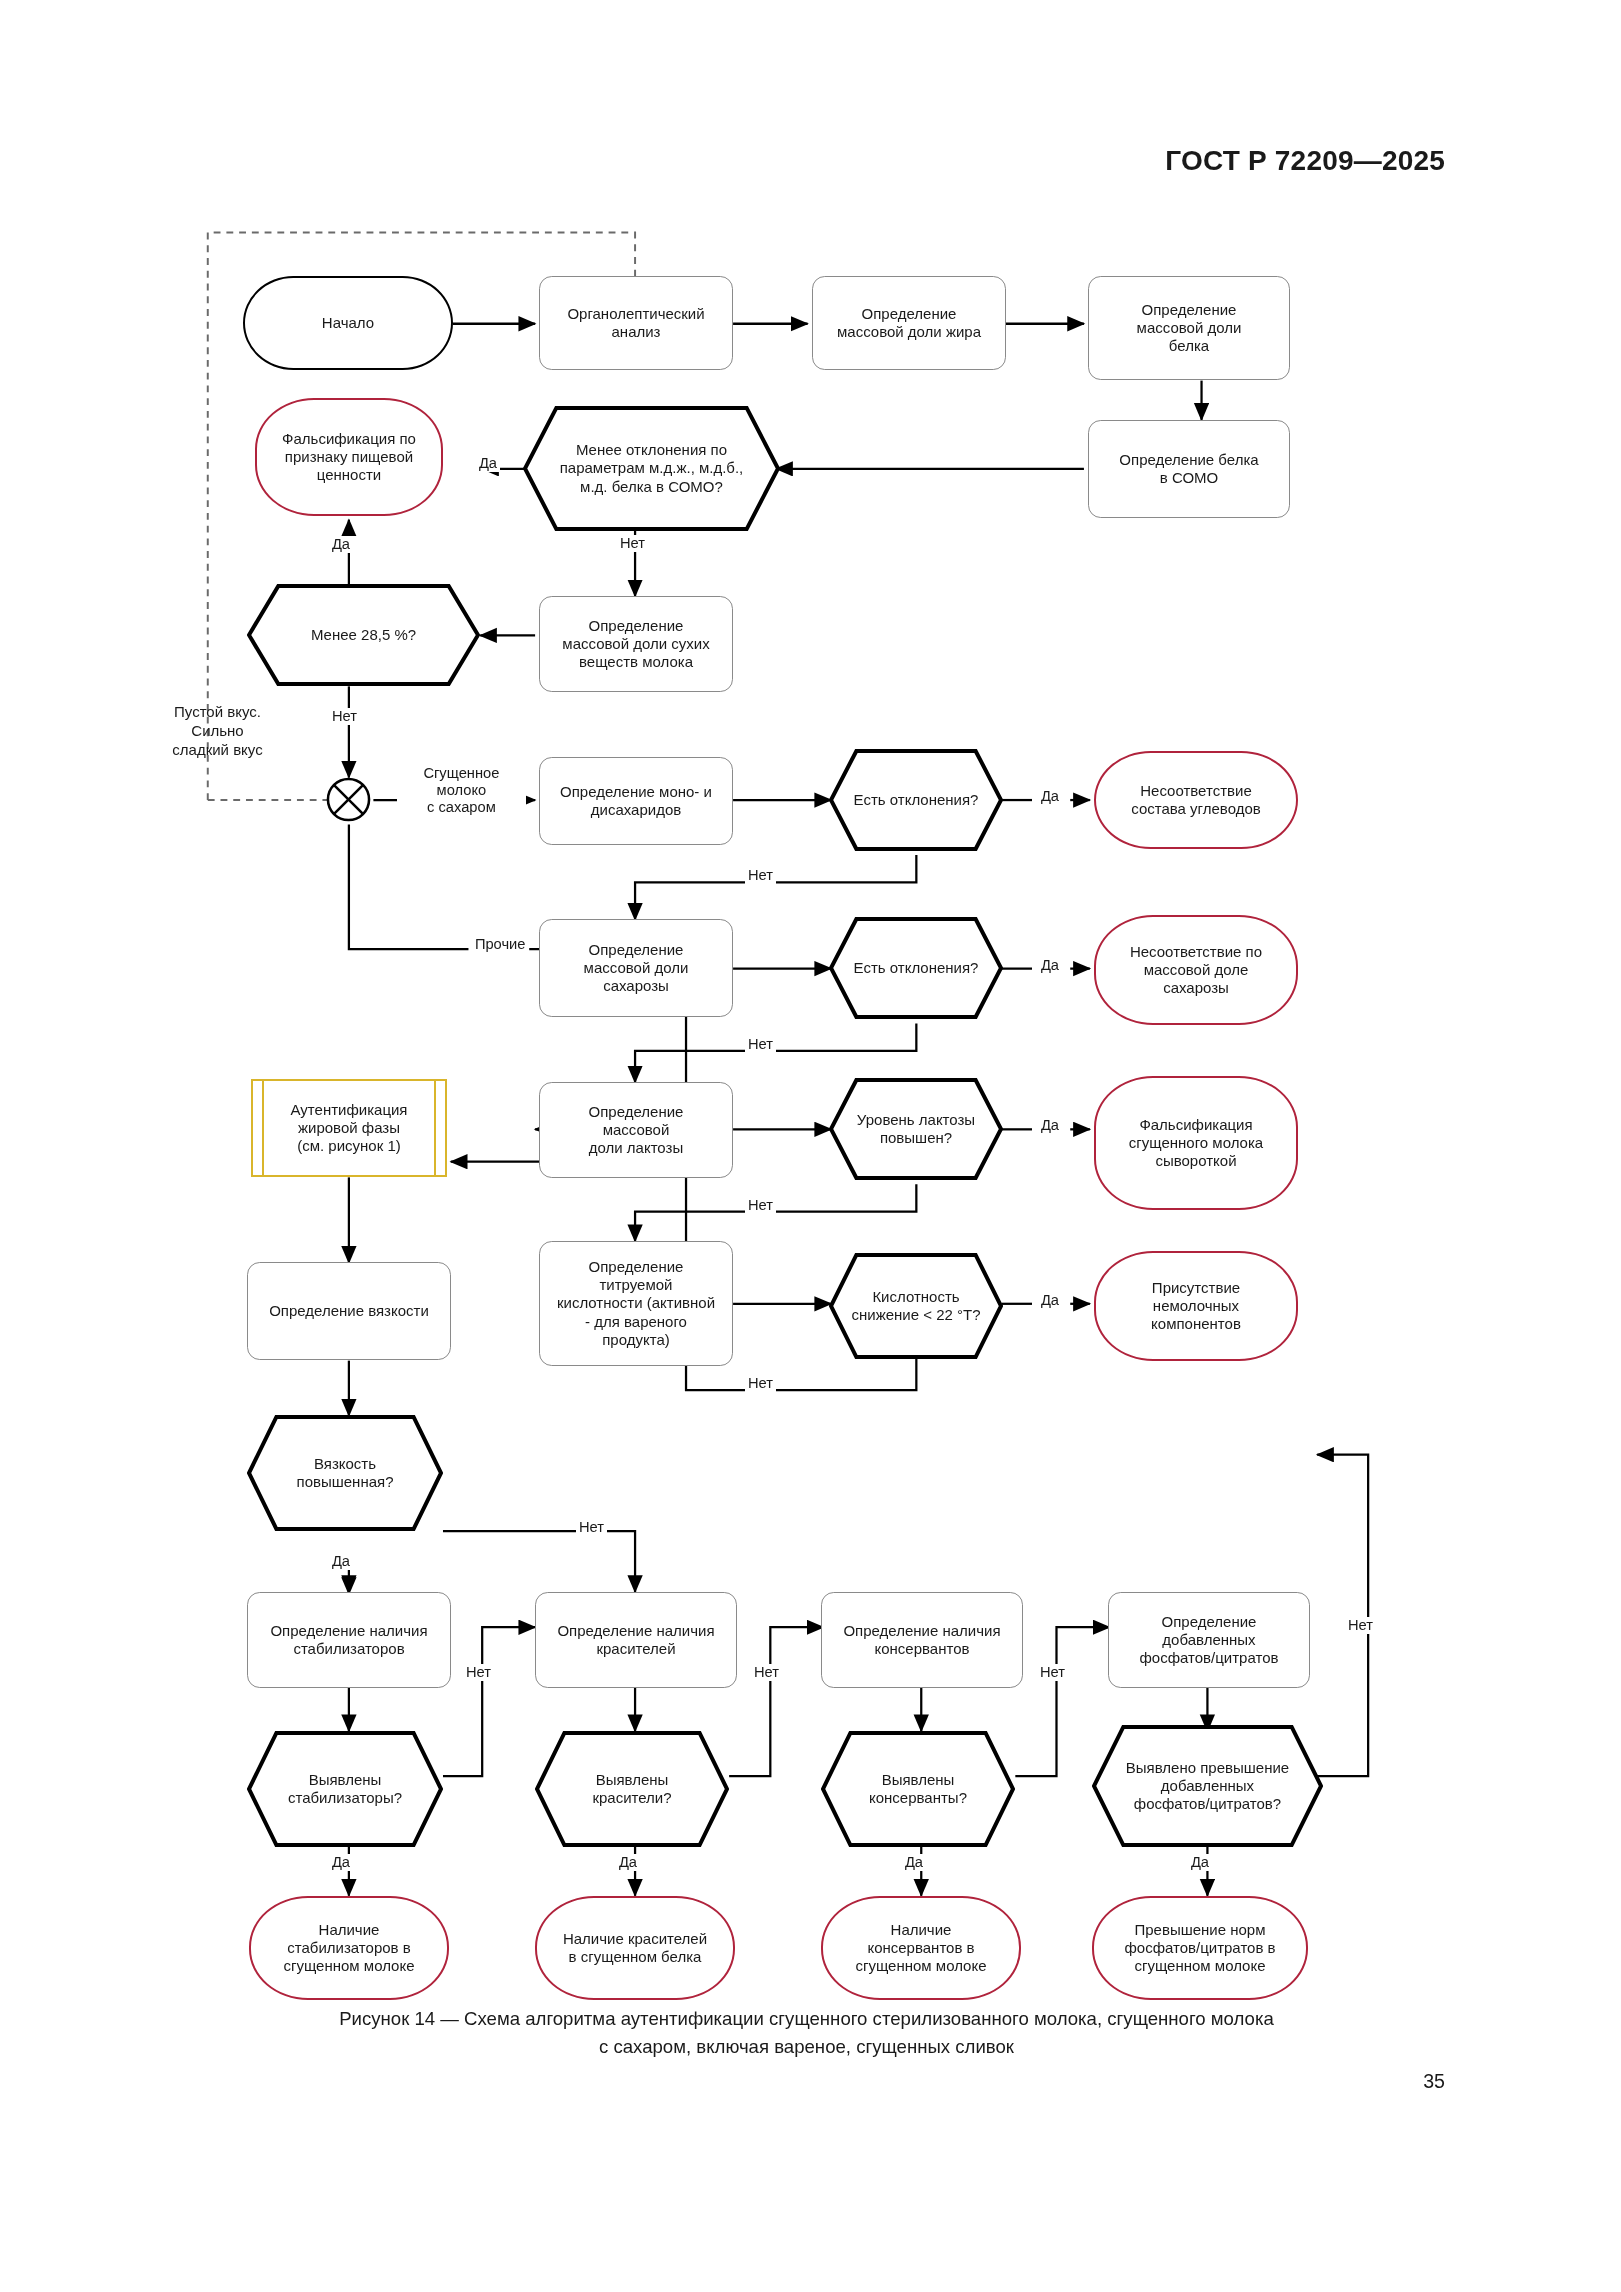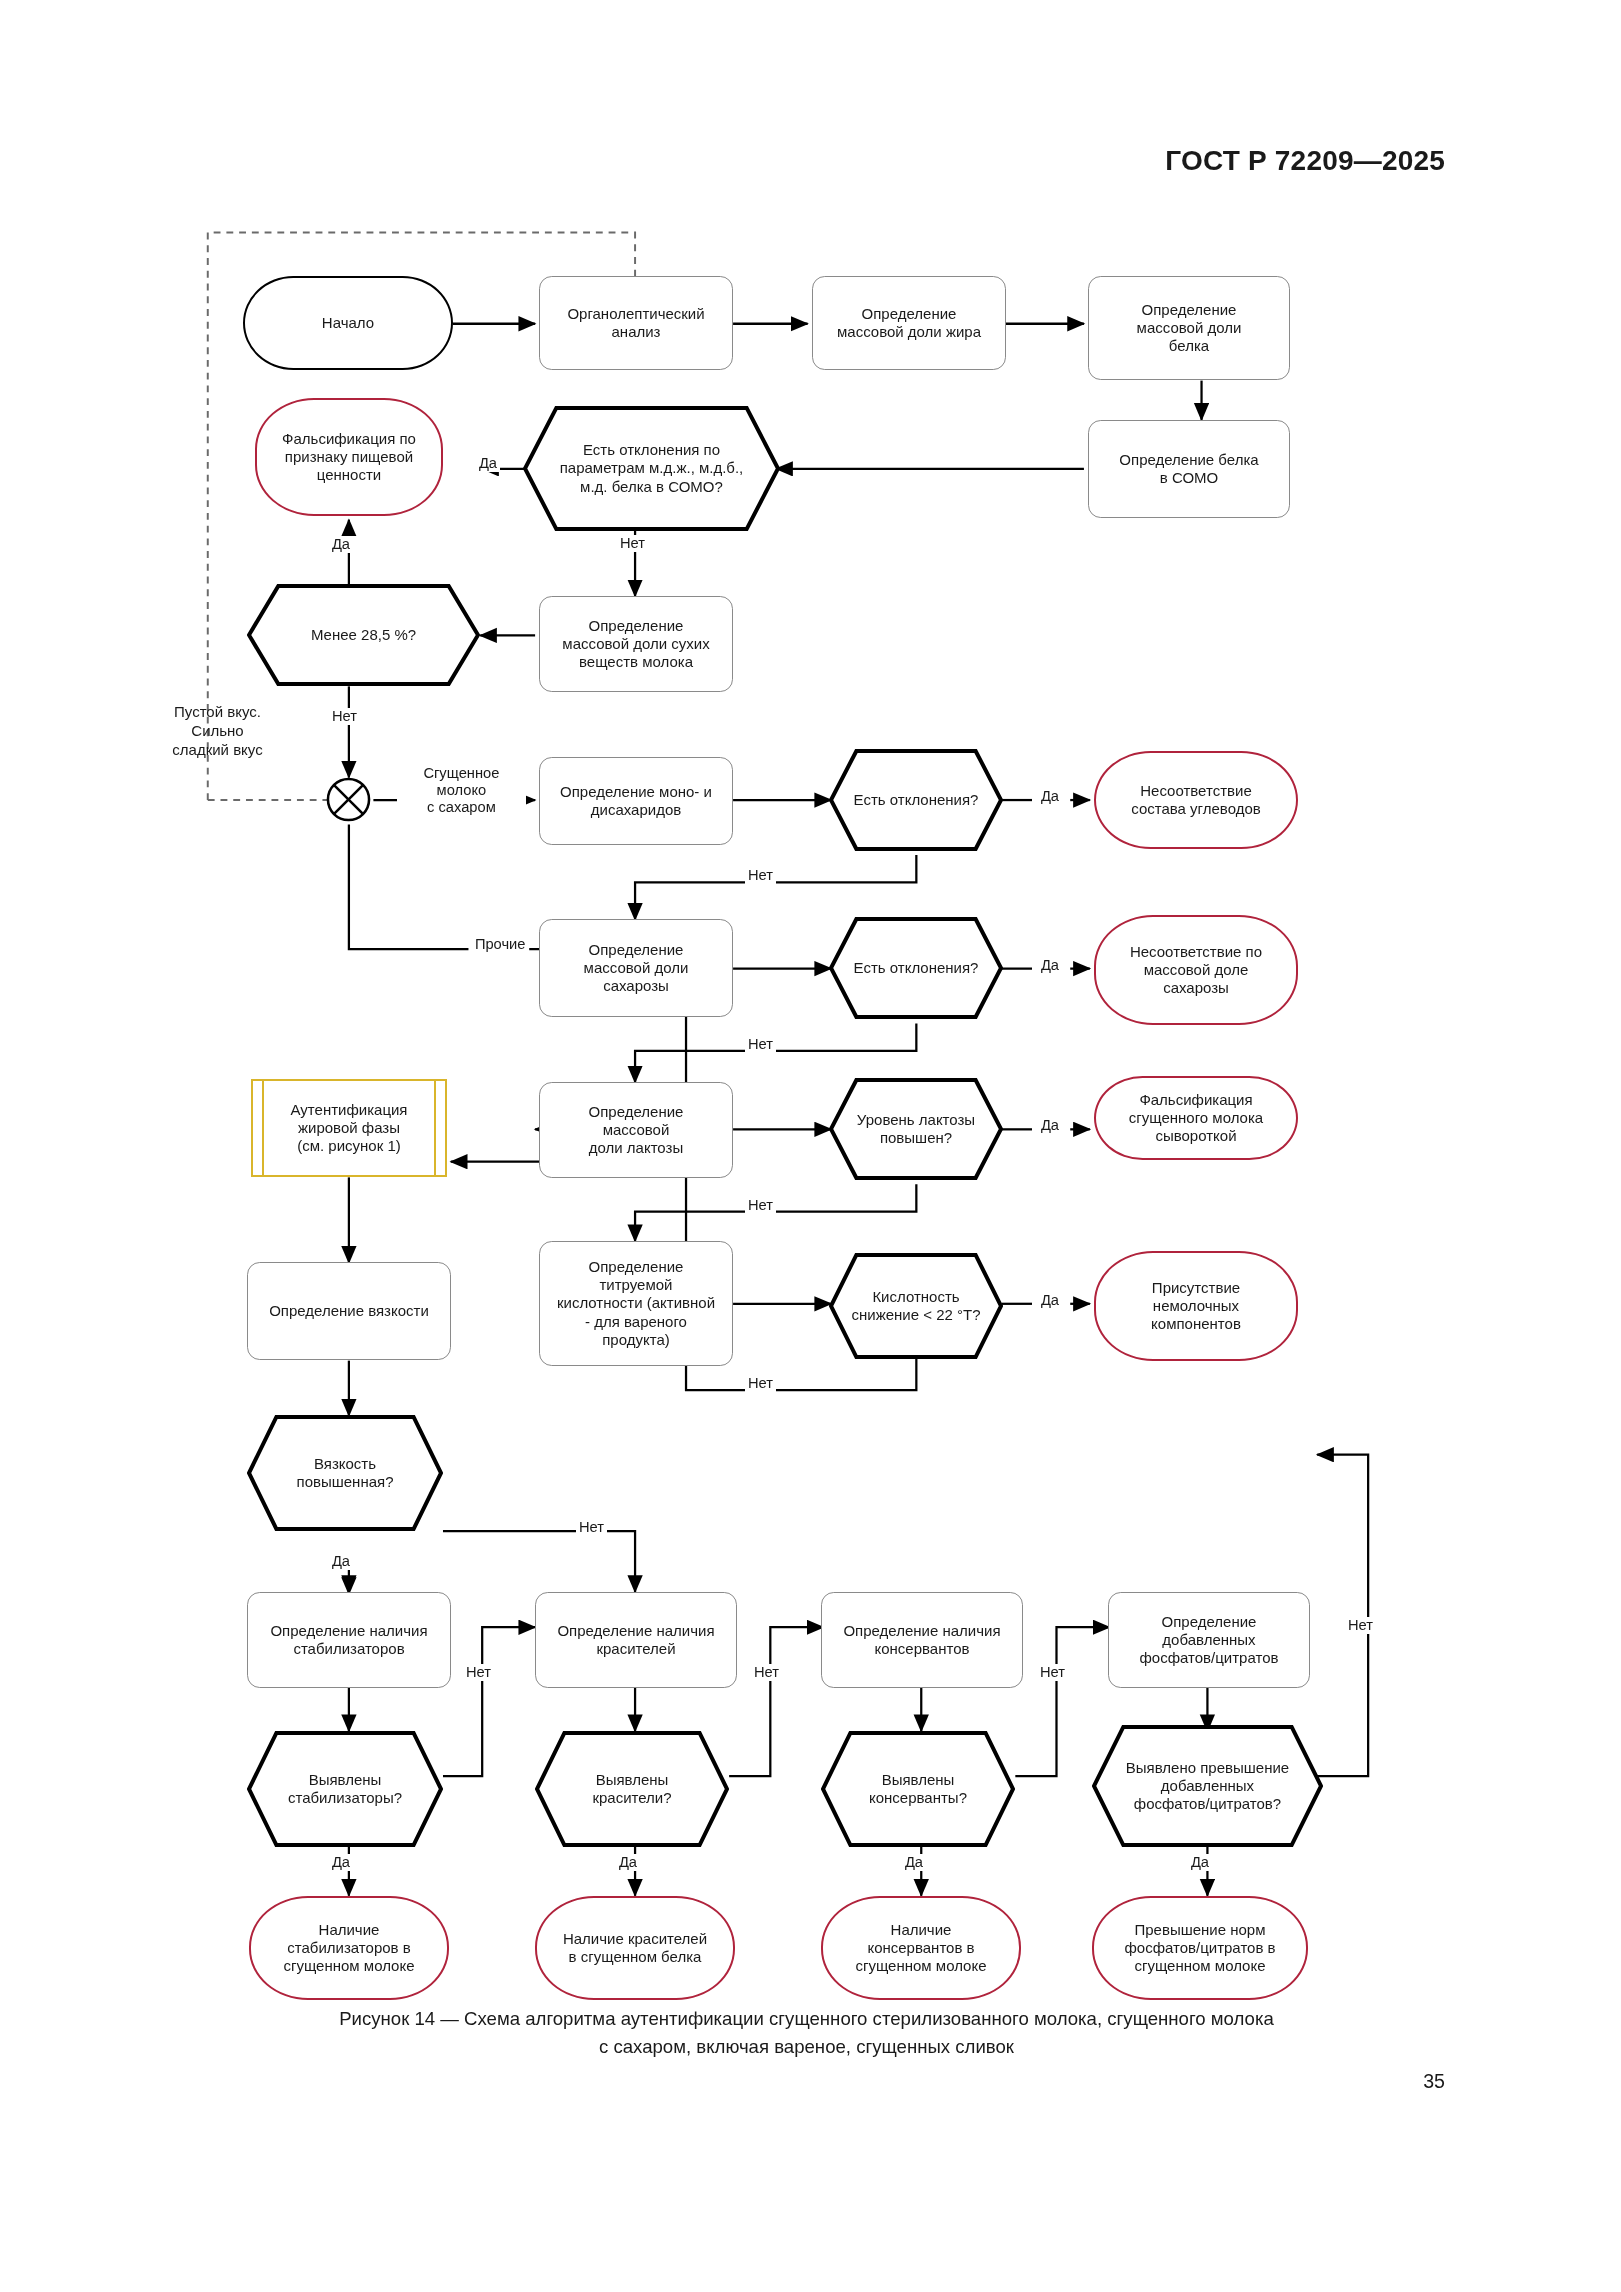--- a/index.html
+++ b/index.html
@@ -216,21 +216,21 @@
 массовой доли
 белка</div>
 
   <div class="node proc" style="left:1088px;top:420px;width:202px;height:98px;">Определение белка
 в СОМО</div>
 
   <div class="dec" style="left:523px;top:406px;width:257px;height:125px;">
     <svg class="hexsvg" viewBox="0 0 262 128" preserveAspectRatio="none">
       <polygon points="34,2 228,2 260,64 228,126 34,126 2,64" fill="#fff" stroke="#000" stroke-width="4" vector-effect="non-scaling-stroke"></polygon>
     </svg>
-    <span class="dtxt">Есть отклонения по
+    <span class="dtxt">Менее отклонения по
 параметрам м.д.ж., м.д.б.,
 м.д. белка в СОМО?</span>
   </div>
 
   <div class="node term-red" style="left:255px;top:398px;width:188px;height:118px;">Фальсификация по
 признаку пищевой
 ценности</div>
 
   <div class="node proc" style="left:539px;top:596px;width:194px;height:96px;">Определение
 массовой доли сухих
@@ -288,21 +288,21 @@
 доли лактозы</div>
 
   <div class="dec" style="left:829px;top:1078px;width:174px;height:102px;">
     <svg class="hexsvg" viewBox="0 0 178 104" preserveAspectRatio="none">
       <polygon points="28,2 150,2 176,52 150,102 28,102 2,52" fill="#fff" stroke="#000" stroke-width="4" vector-effect="non-scaling-stroke"></polygon>
     </svg>
     <span class="dtxt">Уровень лактозы
 повышен?</span>
   </div>
 
-  <div class="node term-red" style="left:1094px;top:1076px;width:204px;height:84px;">Фальсификация
+  <div class="node term-red" style="left:1094px;top:1076px;width:204px;height:134px;">Фальсификация
 сгущенного молока
 сывороткой</div>
 
   <div class="node proc" style="left:539px;top:1241px;width:194px;height:125px;">Определение
 титруемой
 кислотности (активной
 - для вареного
 продукта)</div>
 
   <div class="dec" style="left:829px;top:1253px;width:174px;height:106px;">

